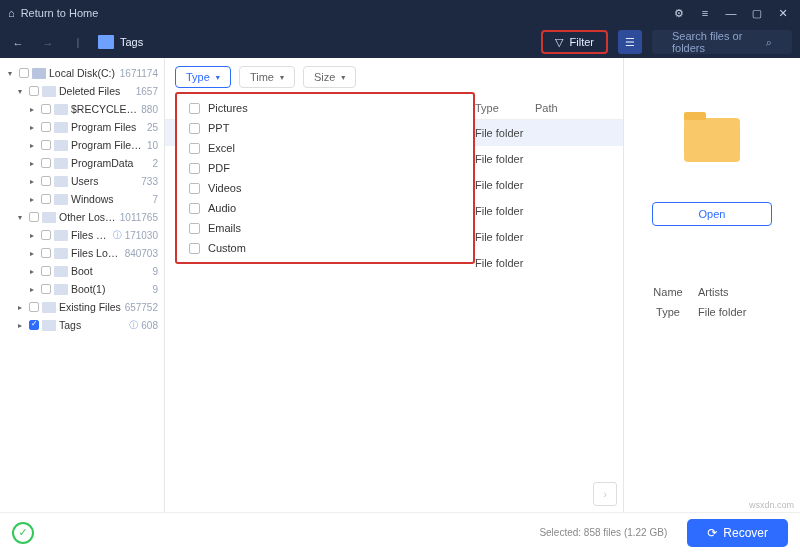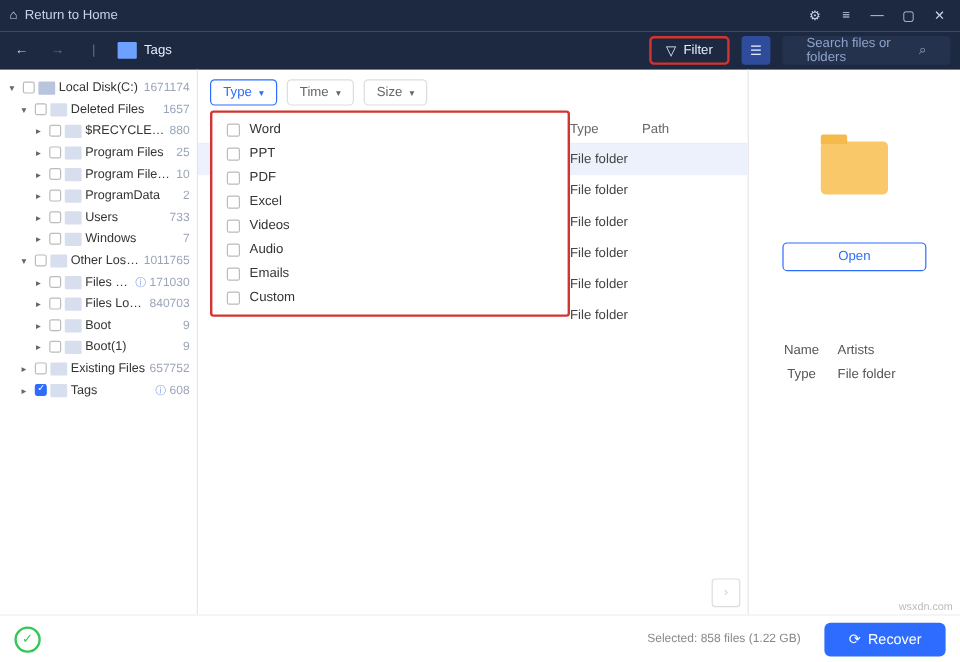--- a/index.html
+++ b/index.html
@@ -230,33 +230,33 @@
         </div>
       <div class="pill">
           <span>Size</span>
           <span class="dd">▾</span>
         </div>
     </div>
 
     <div class="typedrop" id="typedrop">
         <div class="opt">
           <span class="chk"></span>
-          <span>Word</span>
+          <span>Pictures</span>
         </div>
         <div class="opt">
           <span class="chk"></span>
           <span>PPT</span>
         </div>
         <div class="opt">
           <span class="chk"></span>
+          <span>Excel</span>
+        </div>
+        <div class="opt">
+          <span class="chk"></span>
           <span>PDF</span>
-        </div>
-        <div class="opt">
-          <span class="chk"></span>
-          <span>Excel</span>
         </div>
         <div class="opt">
           <span class="chk"></span>
           <span>Videos</span>
         </div>
         <div class="opt">
           <span class="chk"></span>
           <span>Audio</span>
         </div>
         <div class="opt">

